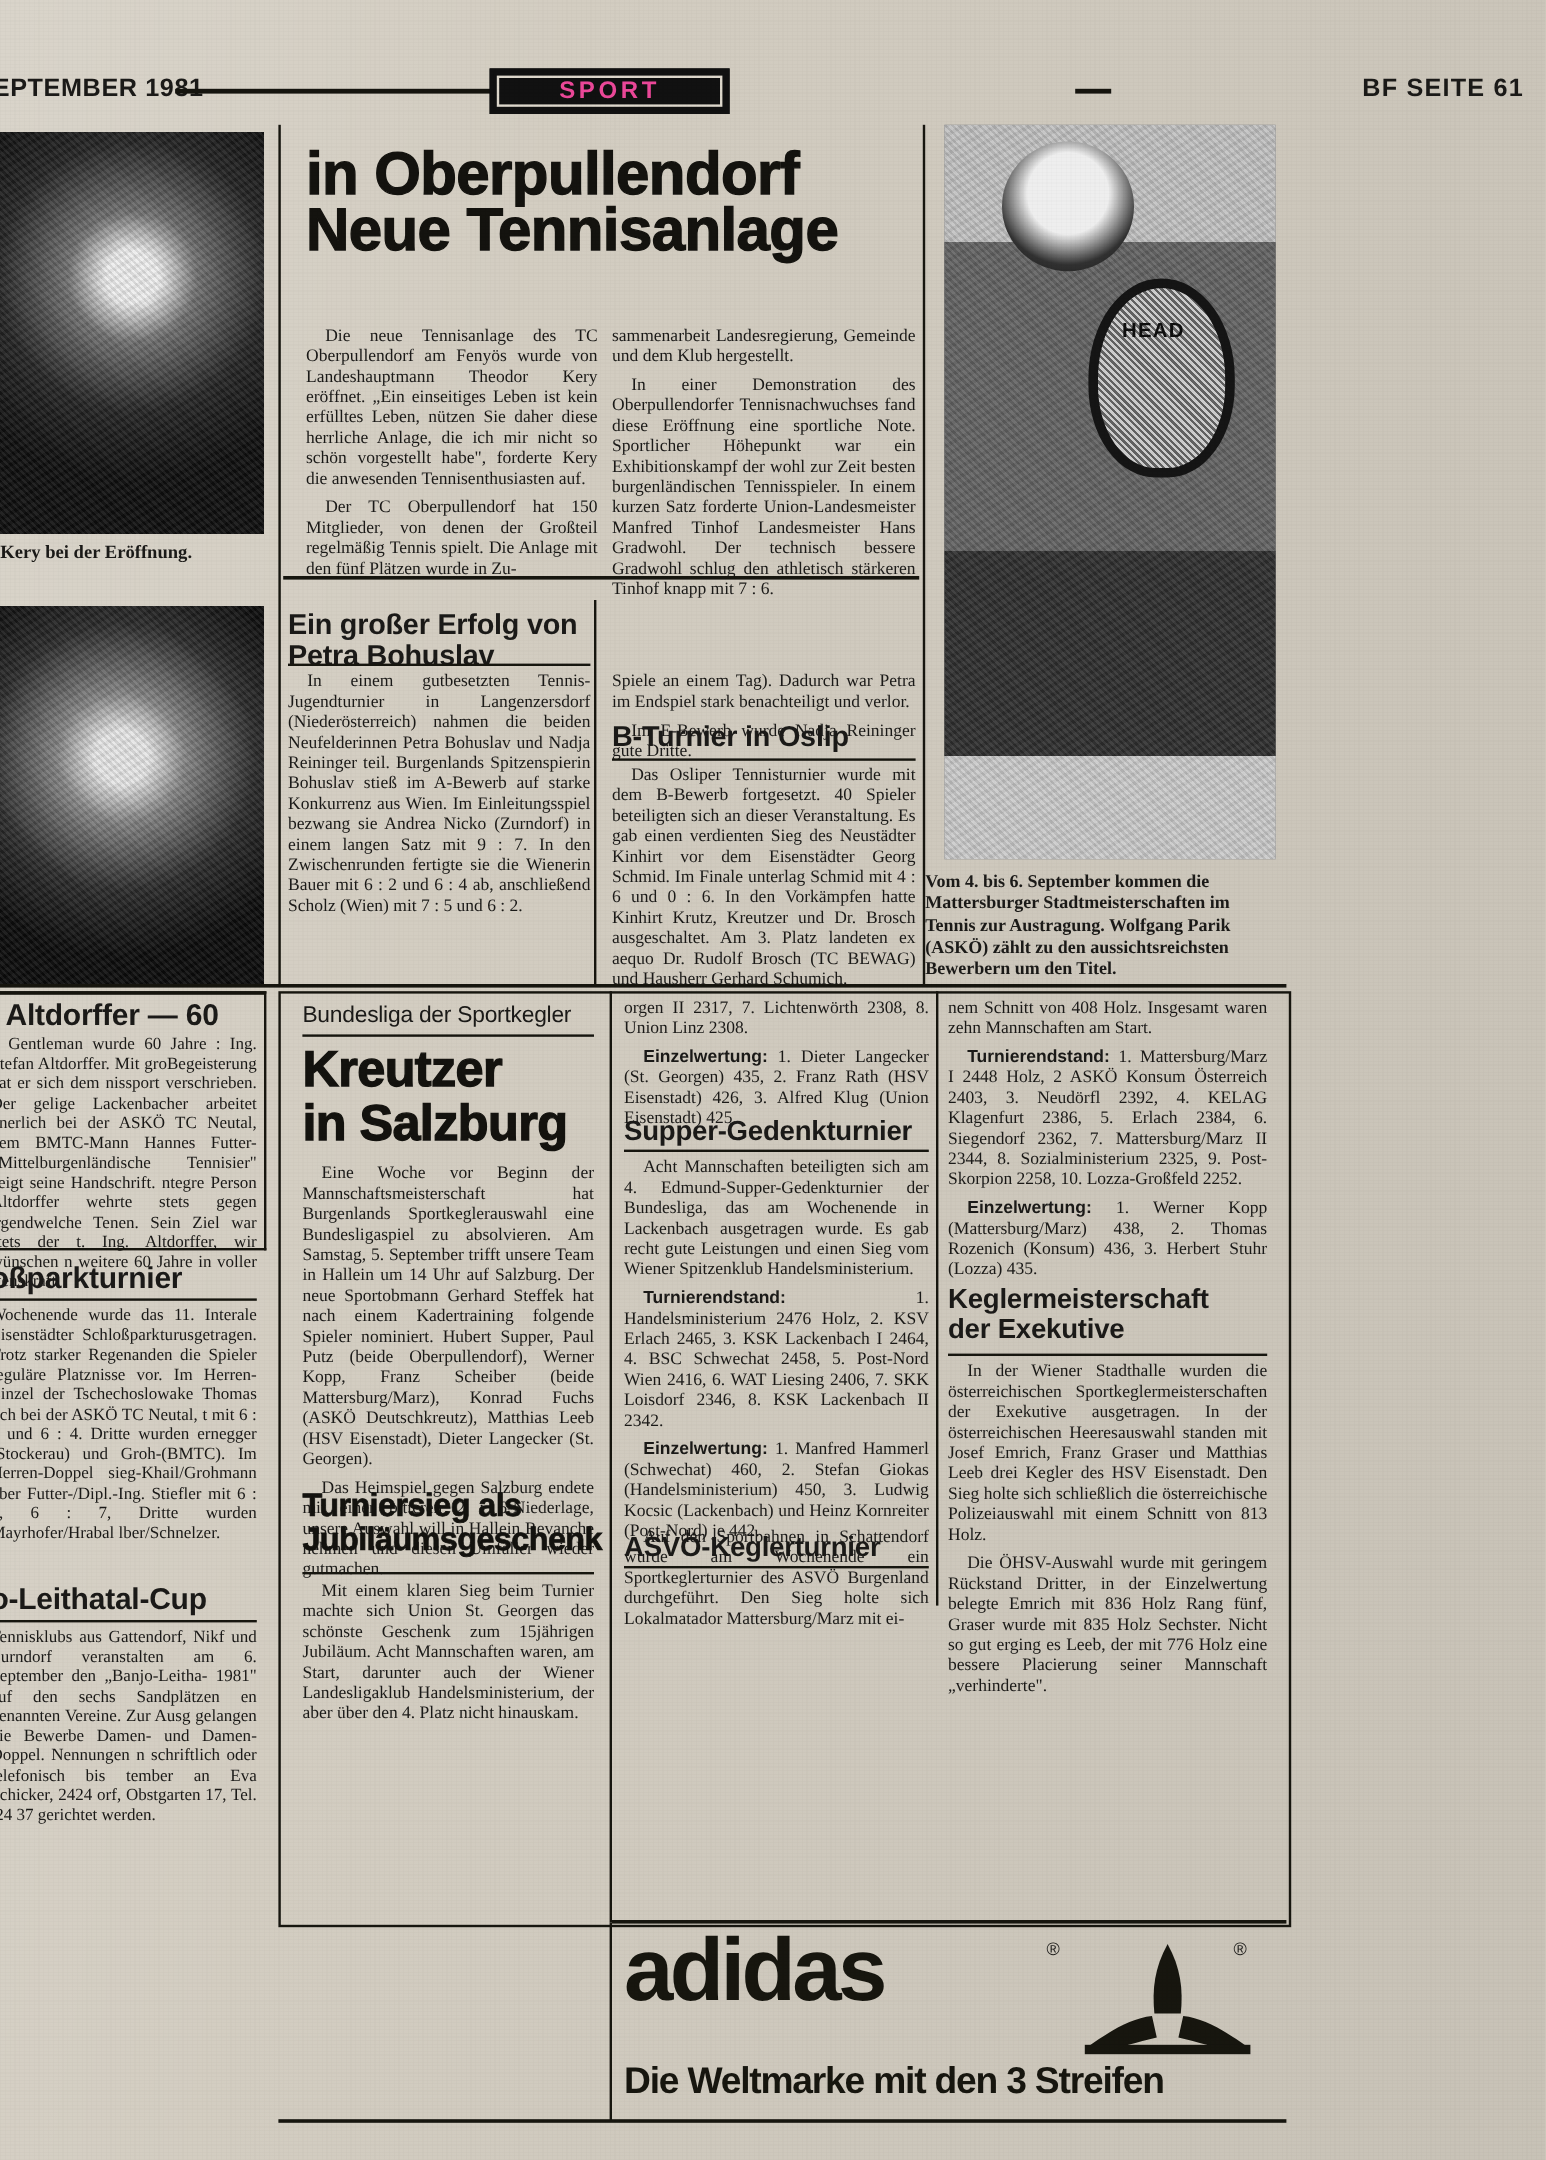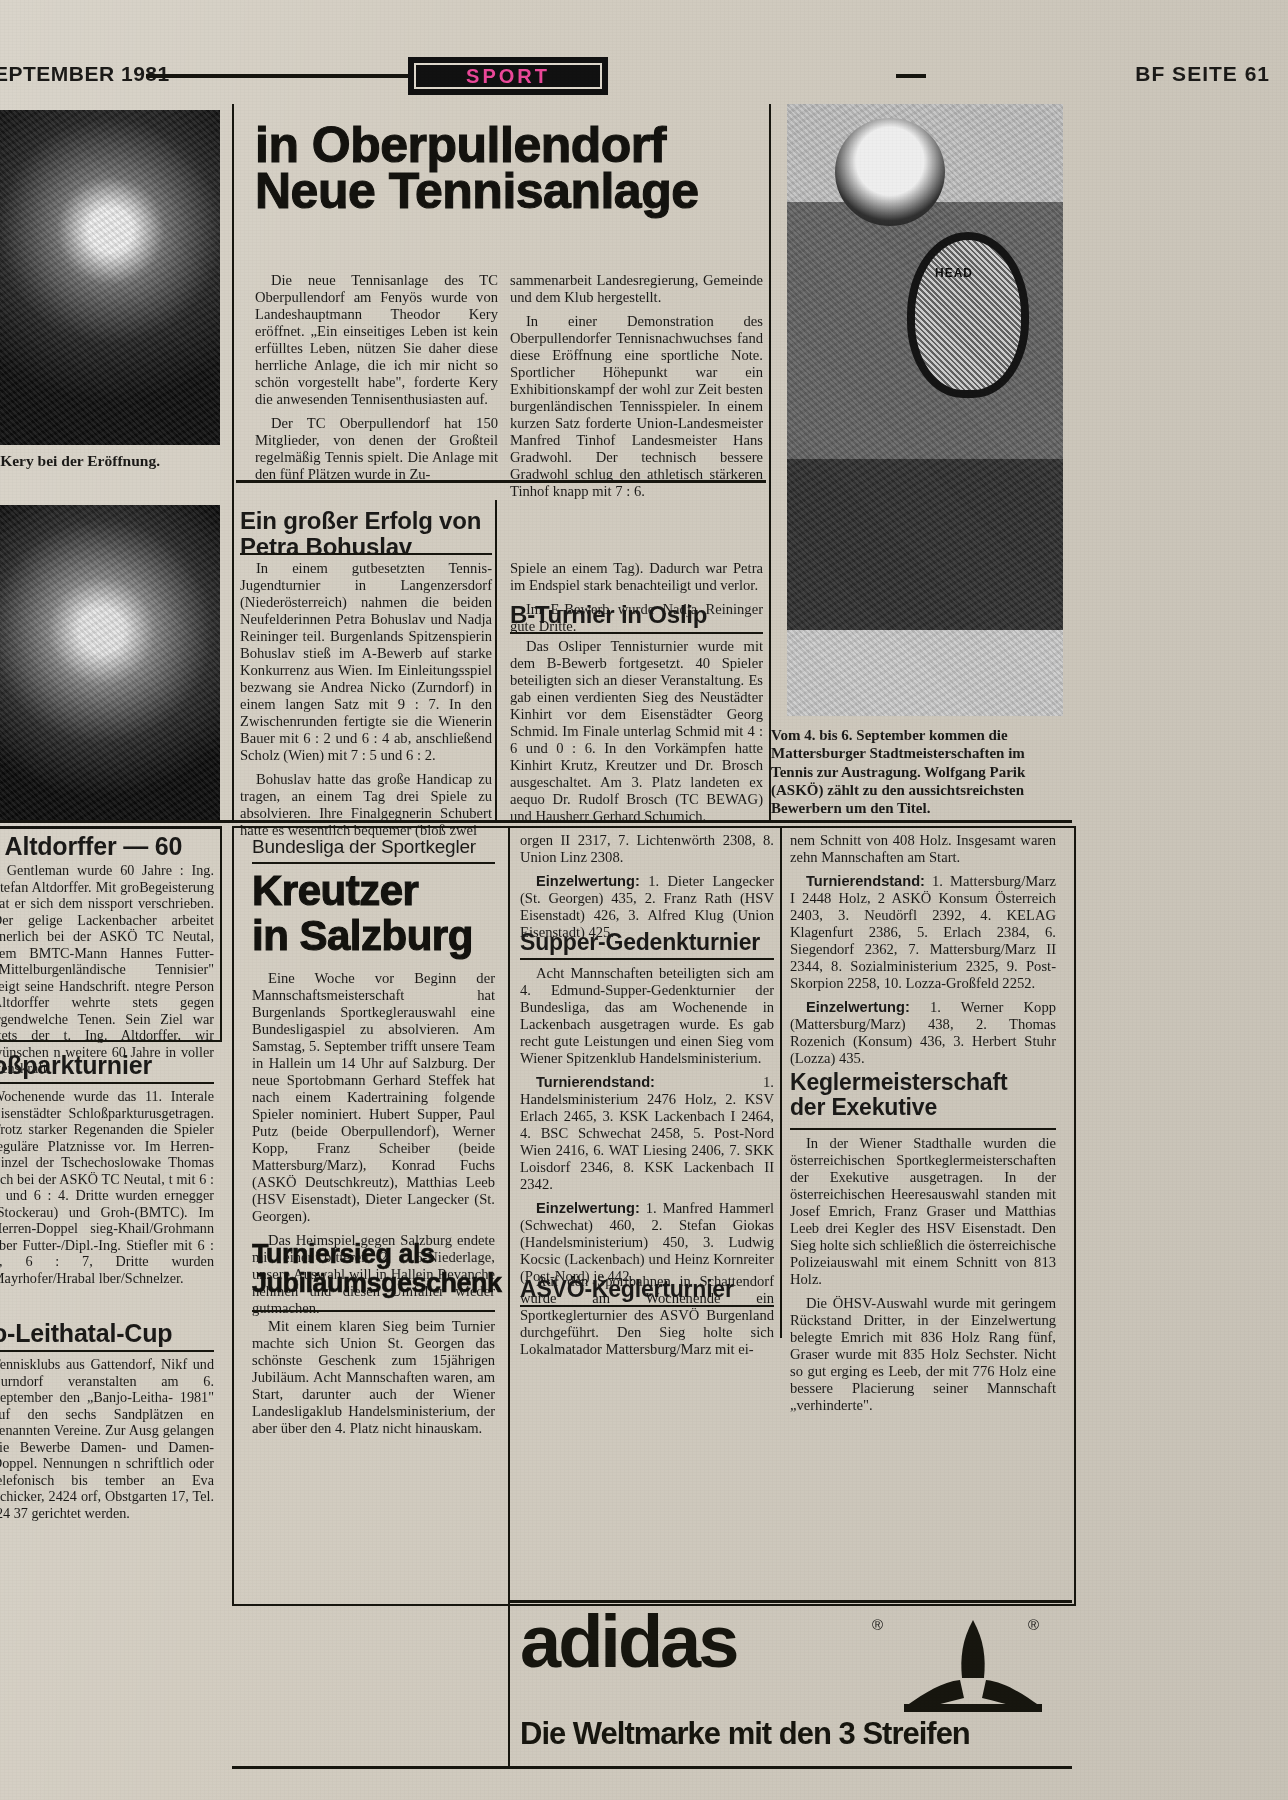--- a/index.html
+++ b/index.html
@@ -197,21 +197,20 @@
     <p class="noind">sammenarbeit Landesregierung, Gemeinde und dem Klub hergestellt.</p>
     <p>In einer Demonstration des Oberpullendorfer Tennisnachwuchses fand diese Eröffnung eine sportliche Note. Sportlicher Höhepunkt war ein Exhibitionskampf der wohl zur Zeit besten burgenländischen Tennisspieler. In einem kurzen Satz forderte Union-Landesmeister Manfred Tinhof Landesmeister Hans Gradwohl. Der technisch bessere Gradwohl schlug den athletisch stärkeren Tinhof knapp mit 7 : 6.</p>
   </div>
 
   <div class="rule" style="left:236px;top:480px;width:530px;height:3px;"></div>
 
   <div class="sechead" style="position:absolute;left:240px;top:508px;width:252px;font-size:24px;">Ein großer Erfolg von Petra Bohuslav</div>
   <div class="rule" style="left:240px;top:553px;width:252px;height:2px;"></div>
   <div class="col" style="left:240px;top:560px;width:252px;">
     <p>In einem gutbesetzten Tennis-Jugendturnier in Langenzersdorf (Niederösterreich) nahmen die beiden Neufelderinnen Petra Bohuslav und Nadja Reininger teil. Burgenlands Spitzenspierin Bohuslav stieß im A-Bewerb auf starke Konkurrenz aus Wien. Im Einleitungsspiel bezwang sie Andrea Nicko (Zurndorf) in einem langen Satz mit 9 : 7. In den Zwischenrunden fertigte sie die Wienerin Bauer mit 6 : 2 und 6 : 4 ab, anschließend Scholz (Wien) mit 7 : 5 und 6 : 2.</p>
-    <p>Bohuslav hatte das große Handicap zu tragen, an einem Tag drei Spiele zu absolvieren. Ihre Finalgegnerin Schubert hatte es wesentlich bequemer (bloß zwei</p>
   </div>
   <div class="col" style="left:510px;top:560px;width:253px;">
     <p class="noind">Spiele an einem Tag). Dadurch war Petra im Endspiel stark benachteiligt und verlor.</p>
     <p>Im E-Bewerb wurde Nadja Reininger gute Dritte.</p>
   </div>
 
   <div class="sechead" style="position:absolute;left:510px;top:602px;width:253px;font-size:24px;">B-Turnier in Oslip</div>
   <div class="rule" style="left:510px;top:632px;width:253px;height:2px;"></div>
   <div class="col" style="left:510px;top:638px;width:253px;">
     <p>Das Osliper Tennisturnier wurde mit dem B-Bewerb fortgesetzt. 40 Spieler beteiligten sich an dieser Veranstaltung. Es gab einen verdienten Sieg des Neustädter Kinhirt vor dem Eisenstädter Georg Schmid. Im Finale unterlag Schmid mit 4 : 6 und 0 : 6. In den Vorkämpfen hatte Kinhirt Krutz, Kreutzer und Dr. Brosch ausgeschaltet. Am 3. Platz landeten ex aequo Dr. Rudolf Brosch (TC BEWAG) und Hausherr Gerhard Schumich.</p>
@@ -224,21 +223,21 @@
        background:
          linear-gradient(180deg,#c6bfb0 0 16%,#6e6658 16% 58%,#3a352c 58% 86%,#cfc8ba 86% 100%),
          #6b6354;">
     <div class="noise"></div>
     <div style="position:absolute;left:48px;top:14px;width:110px;height:108px;border-radius:50%;
          background:radial-gradient(circle at 50% 40%, #efe8d8 0 40%, #3a342a 70%, #211d17 100%);"></div>
     <div style="position:absolute;left:120px;top:128px;width:106px;height:150px;border-radius:50% 50% 46% 46%;
          border:8px solid #1c1a14;background:
            repeating-linear-gradient(45deg,#cfc9ba 0 2px,#6a6355 2px 4px);"></div>
     <div style="position:absolute;left:148px;top:162px;font-family:'Liberation Sans',sans-serif;font-weight:700;
-         font-size:12px;color:#16140f;letter-spacing:1px;">HEAD</div>
+         font-size:17px;color:#16140f;letter-spacing:1px;">HEAD</div>
   </div>
   <div class="cap" style="position:absolute;left:771px;top:726px;width:278px;font-size:15px;">Vom 4. bis 6. September kommen die Mattersburger Stadtmeisterschaften im Tennis zur Austragung. Wolfgang Parik (ASKÖ) zählt zu den aussichtsreichsten Bewerbern um den Titel.</div>
 
   <div class="rule" style="left:-8px;top:820px;width:1080px;height:3px;"></div>
 
   <div class="frame" style="left:232px;top:826px;width:840px;height:776px;"></div>
 
   <div class="boxhead" style="position:absolute;left:252px;top:836px;width:250px;">Bundesliga der Sportkegler</div>
   <div class="rule" style="left:252px;top:862px;width:243px;height:2px;"></div>
 

